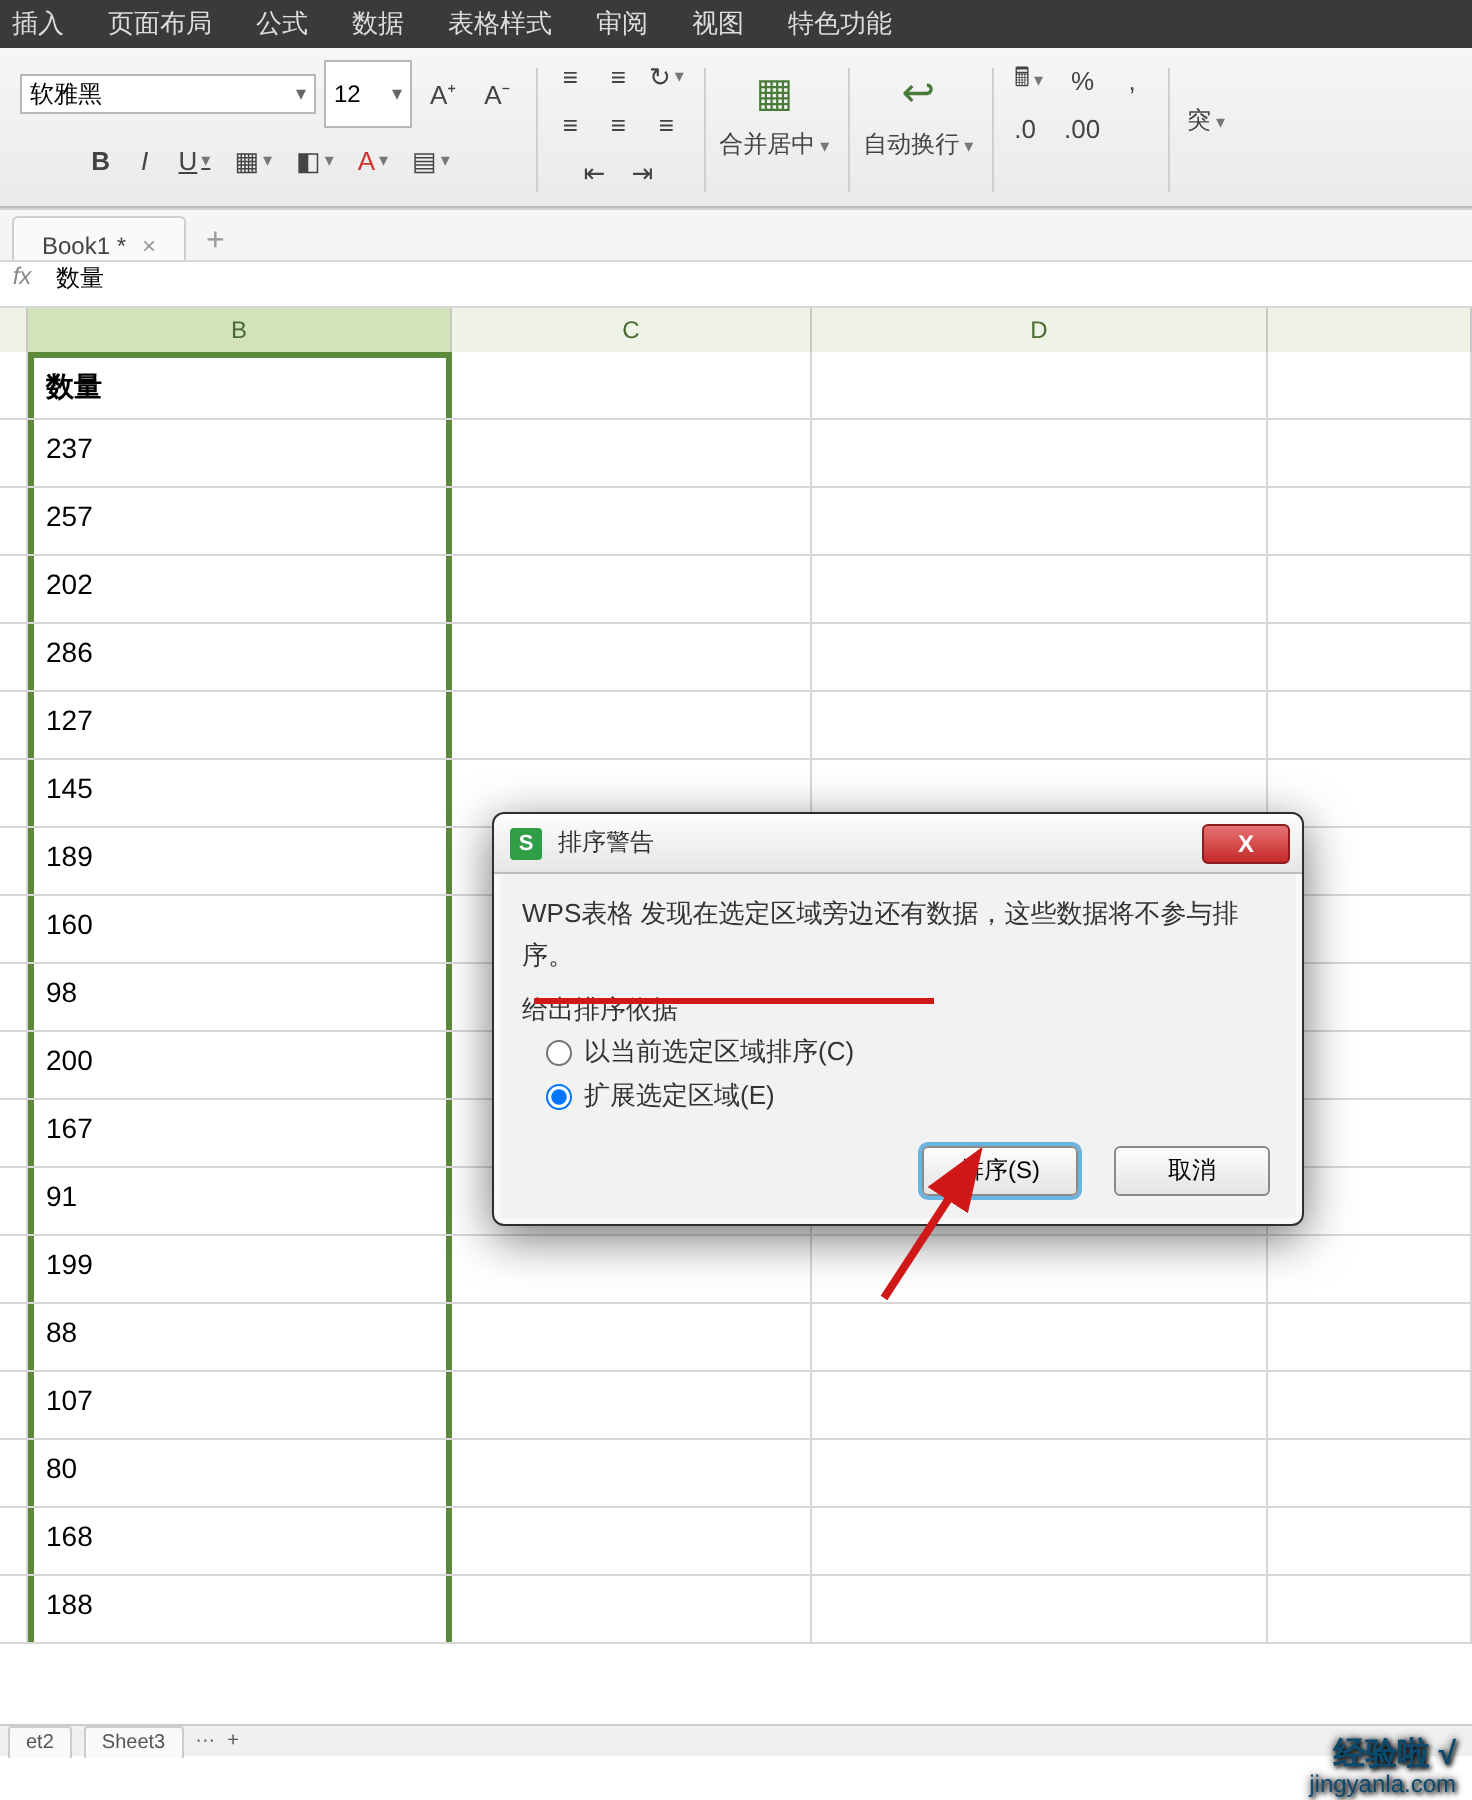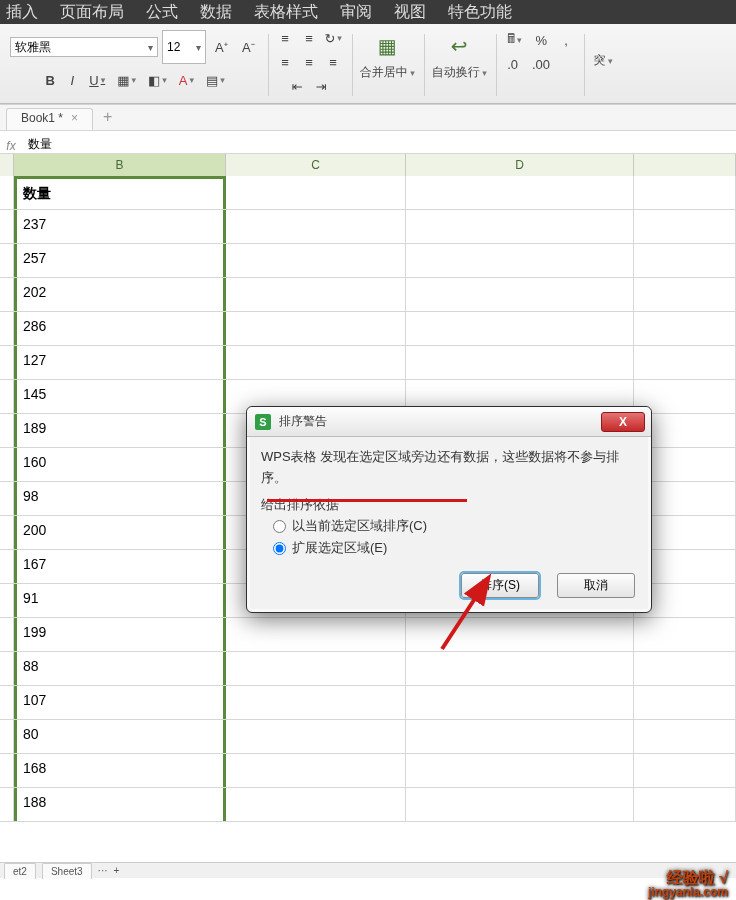--- a/index.html
+++ b/index.html
@@ -1,17 +1,17 @@
 <!DOCTYPE html>
 <html><head>
 <meta charset="utf-8">
 <style>
 html,body{margin:0;padding:0;width:736px;height:900px;font-family:"Microsoft YaHei",Arial,sans-serif;font-size:12px;background:#fff;overflow:hidden}
 *{box-sizing:border-box}
-.menubar{height:24px;background:#3a3a3a;color:#ddd;display:flex;align-items:center;padding:4px 6px;gap:22px;font-size:16px}
+.menubar{height:24px;background:#3a3a3a;color:#ddd;display:flex;align-items:center;padding:4px 6px;gap:22px;font-size:13px}
 .menubar span{cursor:default}
 .ribbon{height:80px;background:linear-gradient(#f6f6f6,#eaeaea);border-bottom:1px solid #bdbdbd;display:flex;align-items:flex-start;padding:4px 4px 0;gap:2px;position:relative}
 .ribgroup{display:flex;flex-direction:column;align-items:center;padding:0 6px;height:76px;position:relative}
 .ribgroup::after{content:"";position:absolute;right:-3px;top:6px;bottom:8px;width:1px;background:#cfcfcf}
 .ribgroup:last-child::after{display:none}
 .fontrow{display:flex;align-items:center;gap:4px;margin-top:2px}
 .fontname{width:148px;height:20px;background:#fff;border:1px solid #b8b8b8;display:flex;align-items:center;padding:0 4px;justify-content:space-between}
 .fontname::after{content:"▾";color:#666;font-size:10px}
 .fsize{width:44px;height:20px;background:#fff;border:1px solid #b8b8b8;display:flex;align-items:center;justify-content:space-between;padding:16px 4px}
 .fsize::after{content:"▾";color:#666;font-size:10px}
@@ -24,24 +24,24 @@
 .alignbox{display:grid;grid-template-columns:repeat(3,22px);grid-template-rows:repeat(2,22px);gap:2px}
 .agrid .chip{width:22px}
 .indentrow{display:flex;gap:2px;margin-top:2px}
 .bigbtn{display:flex;flex-direction:column;align-items:center;justify-content:flex-start;width:58px;height:72px;padding-top:4px;gap:4px}
 .bigbtn .ico{width:28px;height:28px;display:flex;align-items:center;justify-content:center;font-size:20px;color:#4a7a38}
 .bigbtn .lbl{font-size:12px;color:#444;white-space:nowrap}
 .bigbtn .lbl::after{content:" ▾";font-size:9px;color:#777}
 .numgroup{display:flex;flex-direction:column;gap:4px;padding-top:2px}
 .numrow{display:flex;gap:4px;align-items:center}
 .tabbar{height:26px;background:#f5f5f5;border-top:1px solid #d2d2d2;display:flex;align-items:flex-end;padding-left:6px}
-.tab{height:22px;padding:2px 14px 0;border:1px solid #cfcfcf;border-bottom:none;background:#fafafa;margin-right:2px;border-radius:3px 3px 0 0;font-size:12px;color:#444;display:flex;align-items:flex-start;gap:8px}
+.tab{height:22px;padding:2px 14px 0;border:1px solid #cfcfcf;border-bottom:none;background:#fafafa;margin-right:2px;border-radius:3px 3px 0 0;font-size:12px;color:#444;display:flex;align-items:flex-end;gap:8px}
 .tab .x{color:#999}
 .tab.add{background:transparent;border:none;font-size:16px;color:#999;padding:0 8px}
-.fbar{height:24px;border-top:1px solid #d6d6d6;border-bottom:1px solid #d6d6d6;display:flex;align-items:flex-end;padding-left:0}
+.fbar{height:24px;border-top:1px solid #d6d6d6;border-bottom:1px solid #d6d6d6;display:flex;align-items:flex-start;padding-left:0}
 .cellref{width:0}
 .fxlbl{width:22px;color:#888;font-style:italic;text-align:center}
 .fval{flex:1;padding-left:6px}
 .grid{position:relative;height:720px;overflow:hidden}
 .colheads{display:flex;height:22px;border-bottom:1px solid #c7c7c7}
 .rowarea{position:absolute;left:0;right:0;top:22px;bottom:0;overflow:hidden}
 .ch{border-right:1px solid #c7c7c7;background:#eef3e6;color:#4a6b34;display:flex;align-items:center;justify-content:center;font-size:12px;height:22px}
 .ch.sel{background:#d2e3b9}
 .ch.stub{width:14px;background:#eef3e6}
 .row{display:flex;height:34px;border-bottom:1px solid #d7d7d7}
@@ -63,22 +63,22 @@
 .dlg-body .lbl2{margin-top:2px}
 .radio{display:flex;align-items:center;gap:6px;margin-left:12px;margin-top:1px}
 .radio input{margin:0}
 .dlg .redline{position:absolute;left:20px;top:92px;width:200px;height:3px;background:#d01818}
 .dlg-btns{display:flex;gap:18px;justify-content:flex-end;padding:10px 16px 14px;border-top:none}
 .dlg-btn{width:78px;height:25px;border:1px solid #8a8a8a;border-radius:3px;background:linear-gradient(#fdfdfd,#e4e4e4);font-size:12px;display:flex;align-items:center;justify-content:center}
 .dlg-btn.primary{box-shadow:0 0 0 2px #6bb3e0}
 .arrow{position:absolute;left:432px;top:420px;z-index:11;pointer-events:none}
 .sheetbar{position:absolute;left:0;right:0;bottom:22px;height:16px;background:#f0f0f0;border-top:1px solid #ccc;display:flex;align-items:center;padding-left:4px;gap:6px;font-size:10px;color:#555}
 .stab{padding:2px 8px;border:1px solid #ccc;border-bottom:none;background:#fafafa;border-radius:2px 2px 0 0}
-.watermark{position:absolute;right:8px;bottom:2px;z-index:15;color:#c2410c;text-shadow:0 0 4px #000,1px 1px 2px #000;font-weight:bold;text-align:right;font-size:16px;line-height:1}
-.watermark .sub{font-size:12px;font-weight:bold}
+.watermark{position:absolute;right:8px;bottom:2px;z-index:15;color:#0c4a6e;text-shadow:0 0 4px #000,1px 1px 2px #000;font-weight:bold;text-align:right;font-size:16px;line-height:1}
+.watermark .sub{font-size:12px;font-weight:normal}
 </style>
 </head>
 <body>
 
 <div class="menubar">
   <span>插入</span>
   <span>页面布局</span>
   <span>公式</span>
   <span>数据</span>
   <span>表格样式</span>

